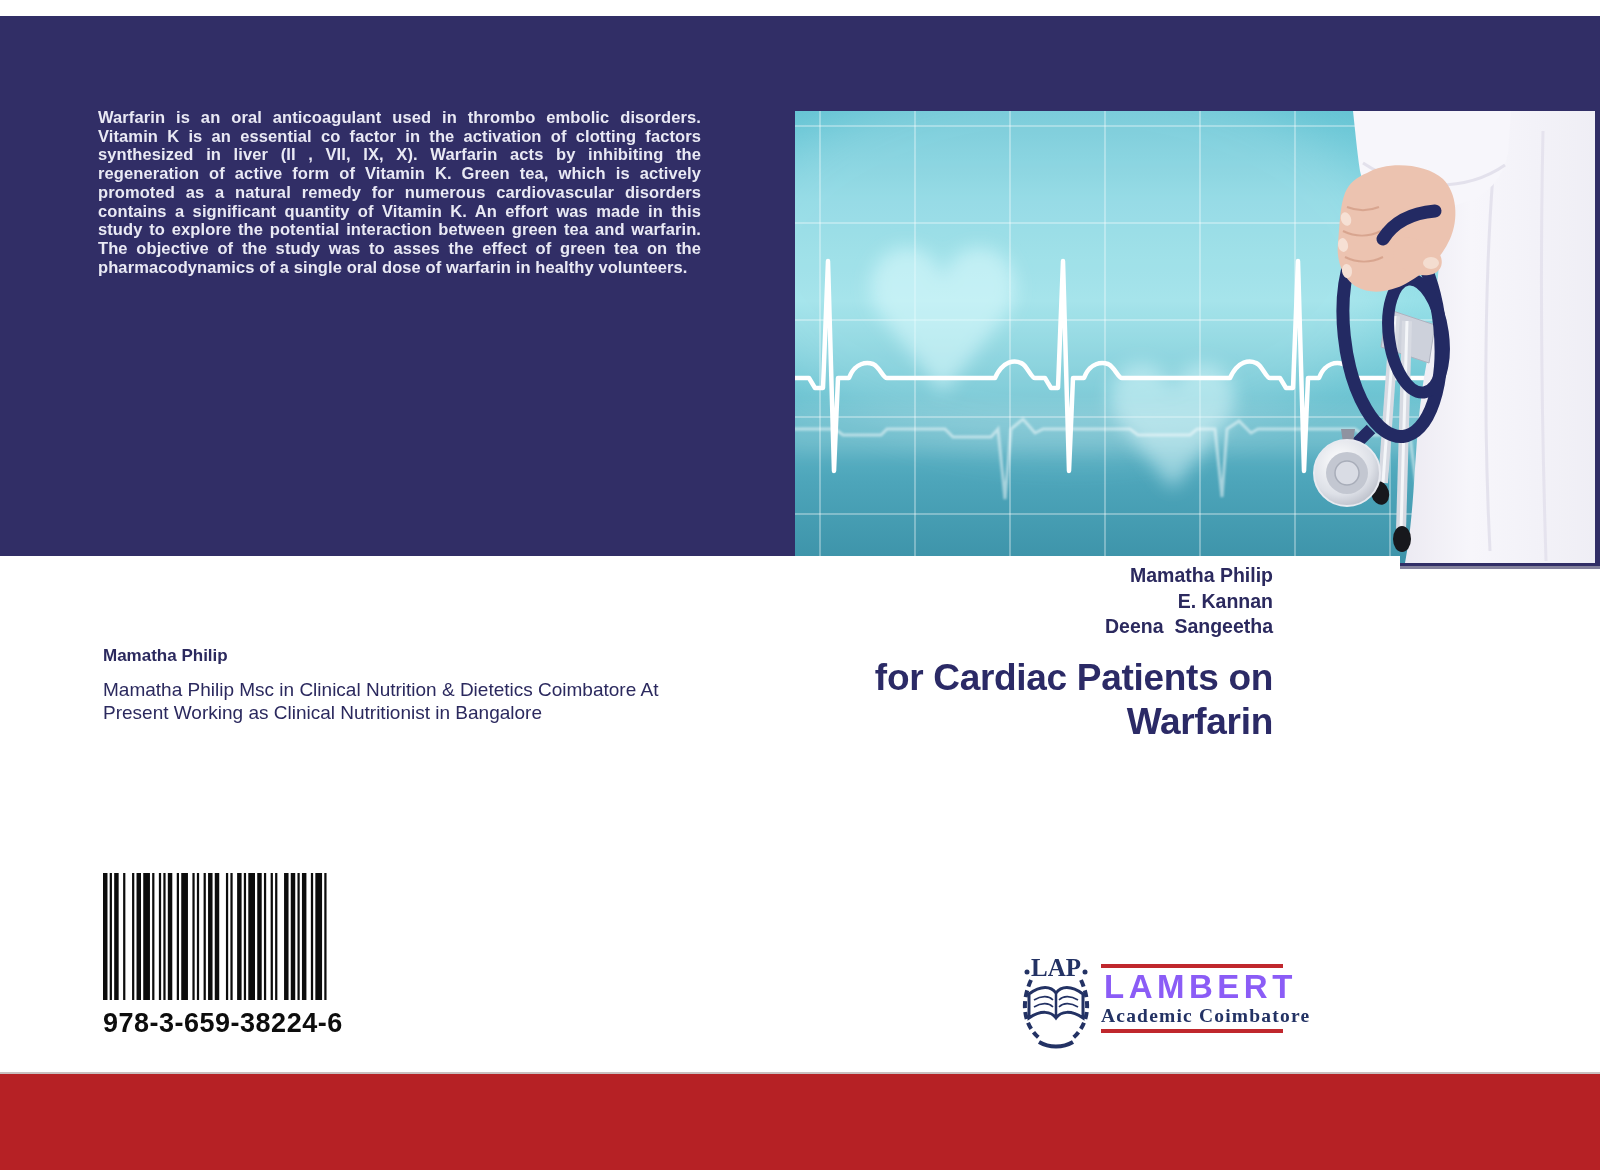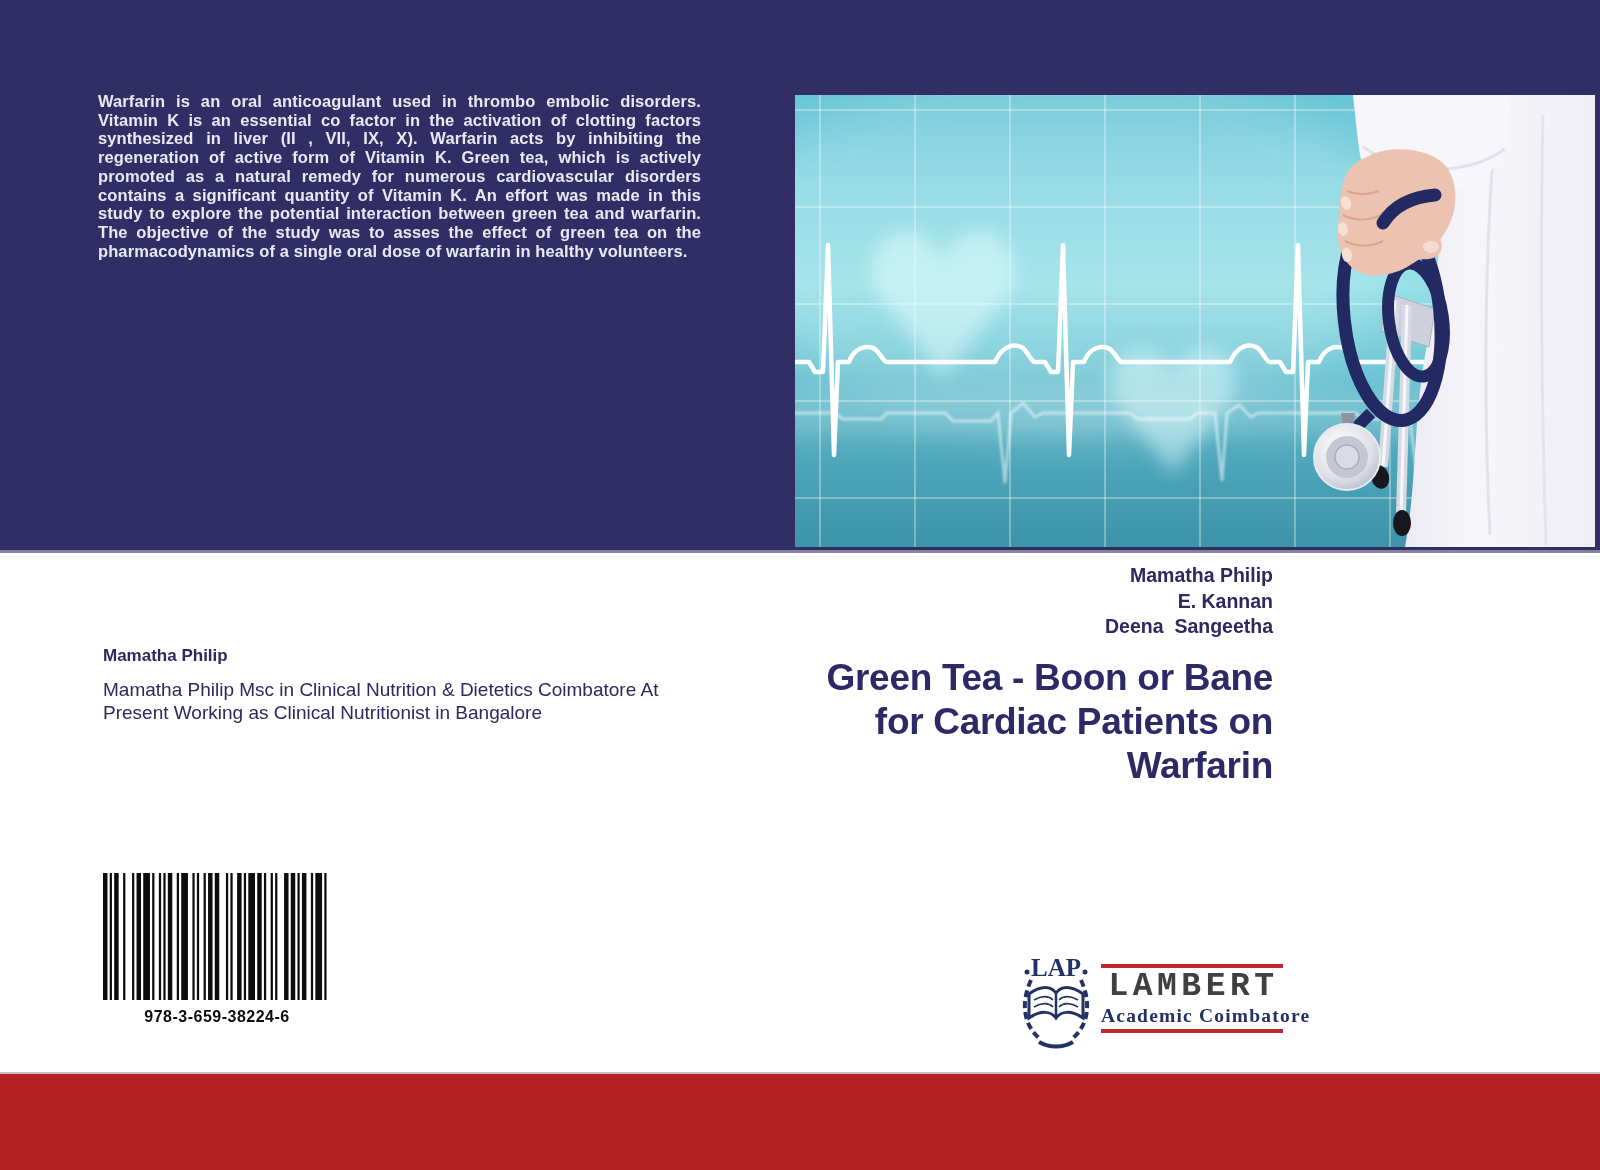--- a/index.html
+++ b/index.html
@@ -2,21 +2,21 @@
 <html><head>
 <meta charset="utf-8">
 <style>
   * { margin:0; padding:0; box-sizing:border-box; }
   html,body { width:1600px; height:1170px; }
   body { font-family:"Liberation Sans", sans-serif; background:#ffffff; overflow:hidden; }
 
   #cover { position:relative; width:1600px; height:1170px; background:#ffffff; }
 
   
-  .navy-panel { position:absolute; left:0; top:0; width:1600px; height:553px;
+  .navy-panel { position:absolute; left:0; top:16px; width:1600px; height:553px;
                 background:#312e66; border-bottom:3px solid #83819c; }
 
   .back-blurb { position:absolute; left:98px; top:92px; width:603px;
                 color:#e9e9f4; font-size:16.5px; line-height:18.7px; font-weight:600;
                 text-align:justify; letter-spacing:0.1px; }
 
   
   .photo { position:absolute; left:795px; top:95px; width:800px; height:452px; overflow:hidden; }
   .photo svg { display:block; }
 
@@ -29,28 +29,28 @@
 
   .book-title { position:absolute; right:127px; top:100px; width:700px; text-align:right;
                 color:#2b2a66; font-size:37px; font-weight:700; line-height:44px; letter-spacing:-0.3px; }
 
   .bio-name { position:absolute; left:103px; top:90px; color:#2b295e;
               font-size:17px; font-weight:700; }
   .bio-text { position:absolute; left:103px; top:122px; width:600px; color:#2b295e;
               font-size:19px; font-weight:400; line-height:23px; }
 
   .barcode-wrap { position:absolute; left:103px; top:317px; width:228px; text-align:center; }
-  .isbn { margin-top:4px; color:#0d0d0d; font-size:16px; font-weight:700; letter-spacing:0.5px; white-space:nowrap; }
+  .isbn { margin-top:4px; color:#0d0d0d; font-size:27px; font-weight:700; letter-spacing:0.5px; white-space:nowrap; }
 
   
   .publisher { position:absolute; right:117px; top:392px; display:flex; align-items:center; }
   .emblem { width:74px; height:100px; margin-right:8px; position:relative; top:2px; }
   .logo-text { width:182px; }
   .logo-rule { height:4px; background:#c0272d; }
-  .logo-name { color:#404040; font-family:Liberation Mono, monospace; font-weight:700;
+  .logo-name { color:#8b5cf6; font-family:Liberation Sans, sans-serif; font-weight:700;
                font-size:33px; line-height:36px; letter-spacing:4.5px; text-align:center;
                margin:1px 0 0 3px; white-space:nowrap; }
   .logo-sub  { color:#233264; font-family:"Liberation Serif", serif; font-weight:700;
                font-size:19.5px; line-height:22px; letter-spacing:1.2px; text-align:center;
                margin-bottom:2px; white-space:nowrap; }
 
   
   .red-bar { position:absolute; left:0; bottom:0; width:1600px; height:98px;
              background:#b62125; border-top:2px solid #c9bfbf; }
 </style>
@@ -177,21 +177,20 @@
 
   <div class="white-panel">
 
     <div class="authors">
       <div>Mamatha Philip</div>
       <div>E. Kannan</div>
       <div>Deena  Sangeetha</div>
     </div>
 
     <div class="book-title">
-      <div>Green Tea - Boon or Bane</div>
       <div>for Cardiac Patients on</div>
       <div>Warfarin</div>
     </div>
 
     <div class="bio-name">Mamatha Philip</div>
     <div class="bio-text">Mamatha Philip Msc in Clinical Nutrition &amp; Dietetics Coimbatore At Present Working as Clinical Nutritionist in Bangalore</div>
 
     <div class="barcode-wrap">
       <svg width="228" height="127">
           <rect x="0.00" y="0" width="4.47" height="127" fill="#0c0c0c"></rect>

